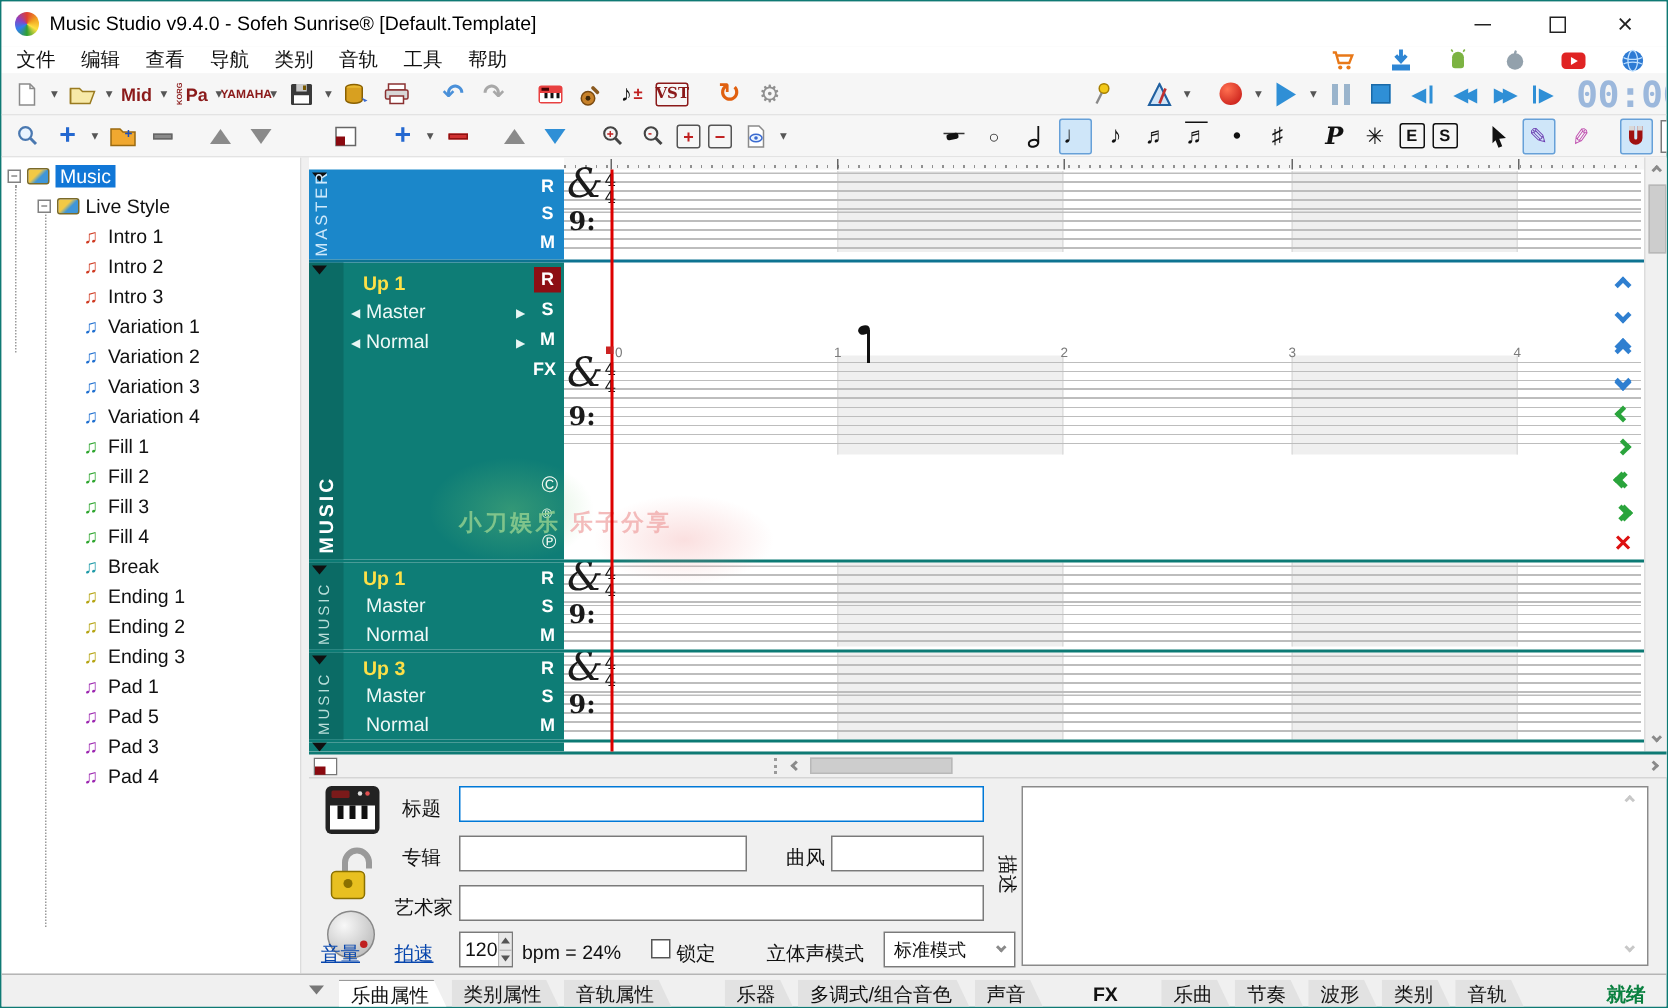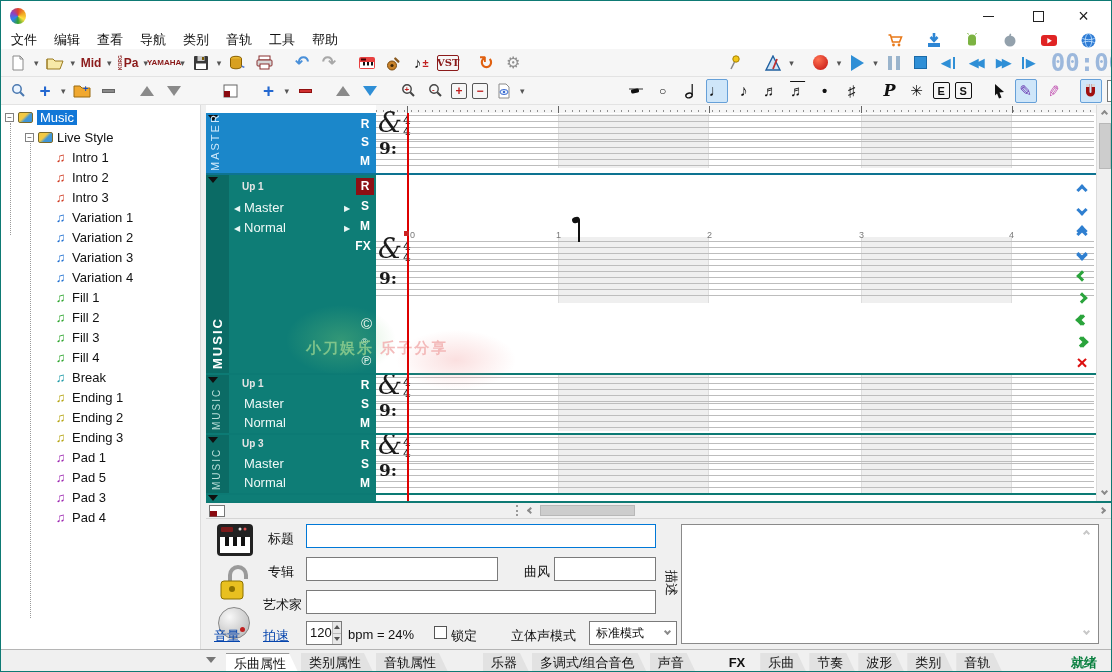--- a/index.html
+++ b/index.html
@@ -33,21 +33,21 @@
 .ruler{position:absolute;left:170px;top:0;width:720px;height:8px;background:#f6f6f6}
 .ruler .dots{position:absolute;left:0;top:5px;width:100%;height:2px;background:repeating-linear-gradient(to right,#909090 0 1px,transparent 1px 7px)}
 .tick{position:absolute;top:1px;width:1px;height:7px;background:#666}
 .thead{position:absolute;left:0;width:170px}
 .master{background:#1b87ca}
 .music{background:#0e7d76}
 .strip{position:absolute;left:0;top:0;width:23px;height:100%;background:#0b6b65}
 .vtext{writing-mode:vertical-rl;transform:rotate(180deg);letter-spacing:2px}
 .cornertri{position:absolute;left:2px;top:2px;width:0;height:0;border-left:5px solid transparent;border-right:5px solid transparent;border-top:6px solid #101010}
 .rsm{position:absolute;width:18px;height:17px;color:#fff;font-weight:bold;font-size:12px;text-align:center;line-height:17px}
-.ttitle{color:#e5e5e5;font-weight:bold;font-size:10px;position:absolute;left:36px}
+.ttitle{color:#fde047;font-weight:bold;font-size:13px;position:absolute;left:36px}
 .tsub{color:#eef8f6;font-size:13px;position:absolute;left:38px}
 .arr{position:absolute;color:#e8f6f4;font-size:8px}
 .shade{position:absolute;background:#efefef;border-left:1px solid #dedede;border-right:1px solid #dedede}
 .st5{position:absolute;left:170px;width:718px;height:25px;background:repeating-linear-gradient(to bottom,#bdbdbd 0 1px,transparent 1px 6px)}
 .clef{position:absolute;font-family:"DejaVu Serif",serif;font-style:italic;font-size:27px;color:#1a1a1a;line-height:1}
 .bclef{position:absolute;font-family:"DejaVu Serif",serif;font-weight:bold;font-size:17px;color:#1a1a1a;line-height:1}
 .sig{position:absolute;font-family:"DejaVu Serif",serif;font-weight:bold;font-size:11px;line-height:1;color:#111}
 .mnum{position:absolute;font-size:9px;color:#7a7a7a}
 .sepline{position:absolute;left:0;width:890px;height:2px}
 .cv{display:block;width:8px;height:8px;border-style:solid;border-width:0 3px 3px 0}
@@ -70,20 +70,21 @@
 .clock{font-family:"DejaVu Sans Mono",monospace;font-weight:bold;color:#9cb8dc}
 svg{display:block}
 </style>
 </head>
 <body>
 
 <div class="app">
 
   <div class="titlebar">
     <span class="abs" style="left:9px;top:7px;width:16px;height:16px;border-radius:50%;background:conic-gradient(#e04030,#f0a020,#ffe040,#30a030,#3080f0,#9040c0,#e04030)"></span>
+    <span class="abs" style="left:32px;top:7px;font-size:13px;color:#000">Music Studio v9.4.0 - Sofeh Sunrise®  [Default.Template]</span>
     <div class="winbtn" style="right:100px">
         <span style="width:11px;border-top:1.5px solid #222"></span>
       </div>
     <div class="winbtn" style="right:50px">
         <span style="width:11px;height:11px;border:1.5px solid #222"></span>
       </div>
     <div class="winbtn" style="right:5px;font-size:18px">×</div>
   </div>
 
   <div class="menubar">
@@ -704,21 +705,21 @@
 
   <div class="tabbar">
     <span style="position:absolute;left:205px;top:7px;width:0;height:0;border-left:5px solid transparent;border-right:5px solid transparent;border-top:6px solid #777"></span>
     <span class="tab on">乐曲属性</span>
     <span class="tab">类别属性</span>
     <span class="tab">音轨属性</span>
     <span class="tab" style="margin-left:32px">乐器</span>
     <span class="tab">多调式/组合音色</span>
     <span class="tab">声音</span>
     <span class="tab plain" style="margin-left:22px">FX</span>
-    <span class="tab" style="">乐曲</span>
+    <span class="tab" style="margin-left:14px">乐曲</span>
     <span class="tab">节奏</span>
     <span class="tab">波形</span>
     <span class="tab">类别</span>
     <span class="tab">音轨</span>
     <span style="position:absolute;right:14px;top:4px;color:#0a8040;font-weight:bold">就绪</span>
   </div>
 
 </div>
 
 </body></html>

